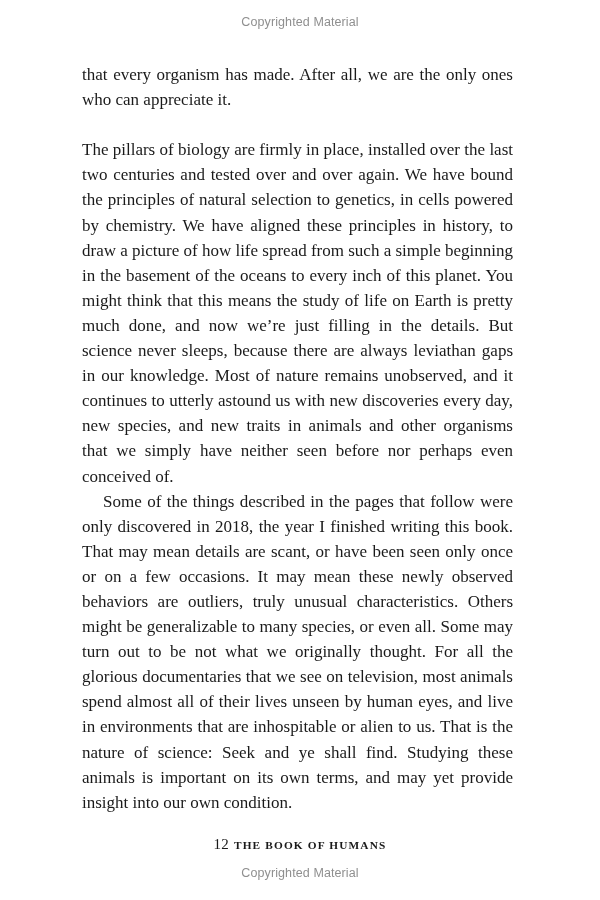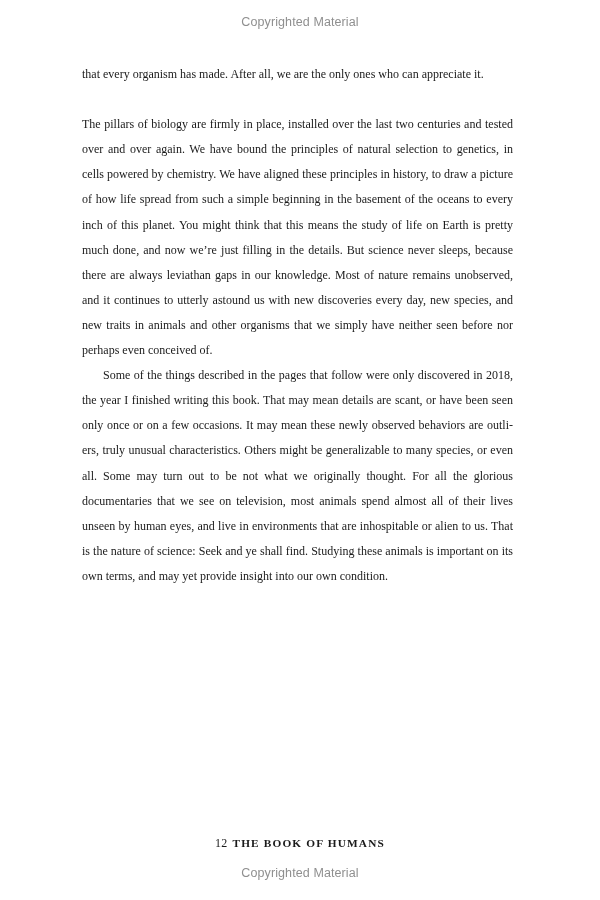--- a/index.html
+++ b/index.html
@@ -42,21 +42,21 @@
   
   .text-column {
     position: absolute;
     left: 82px;
     top: 62px;
     width: 431px;
   }
 
   .para {
     margin: 0;
-    font-size: 12px;
+    font-size: 17px;
     line-height: 25.1px;
     text-align: justify;
     text-justify: inter-word;
     hyphens: manual;
     -webkit-hyphens: manual;
   }
   .para.no-indent { text-indent: 0; }
   .para.indent { text-indent: 21px; }
   .para.last-flush { text-align-last: left; }
 
@@ -76,21 +76,21 @@
     position: absolute;
     left: 0;
     top: 836px;
     width: 600px;
     text-align: center;
     font-size: 11px;
     color: #1a1a1a;
     white-space: nowrap;
   }
   .footer .folio {
-    font-size: 12px;
+    font-size: 15px;
     letter-spacing: 0.2px;
   }
   .footer .runhead {
     font-size: 11.3px;
     font-weight: bold;
     letter-spacing: 1.15px;
     margin-left: 5px;
     margin-top: 32px;
   }
 </style>

